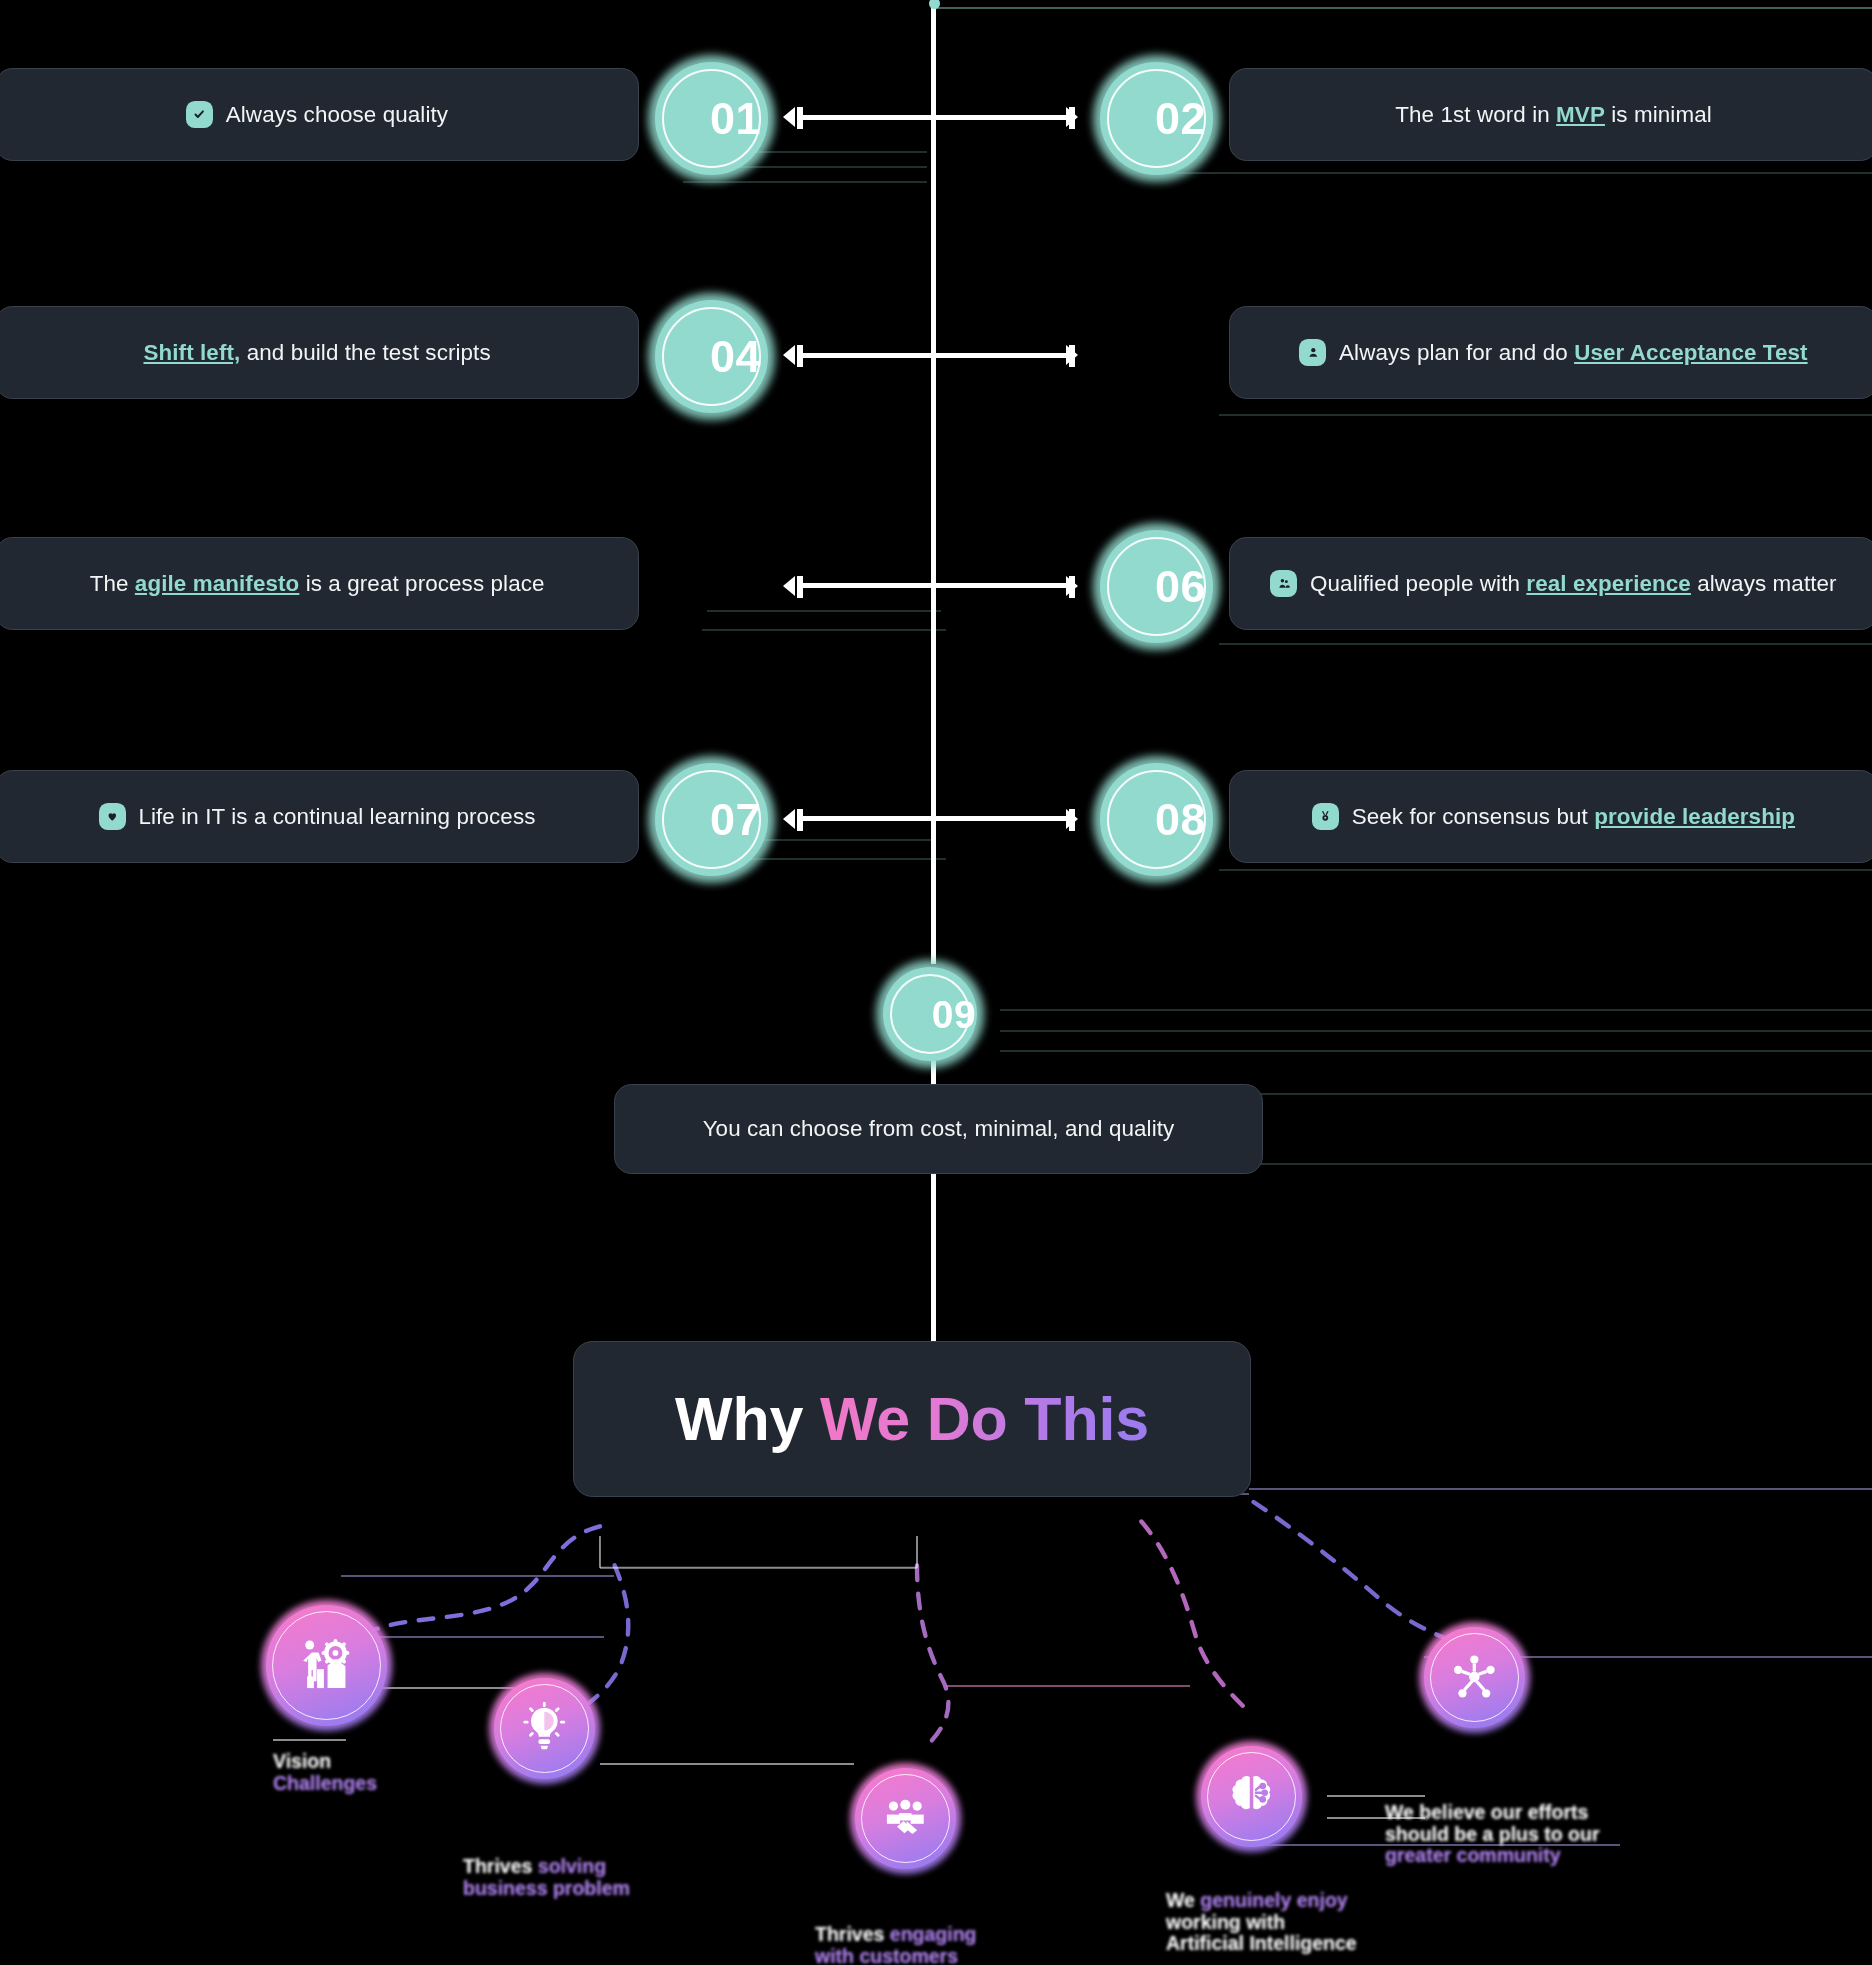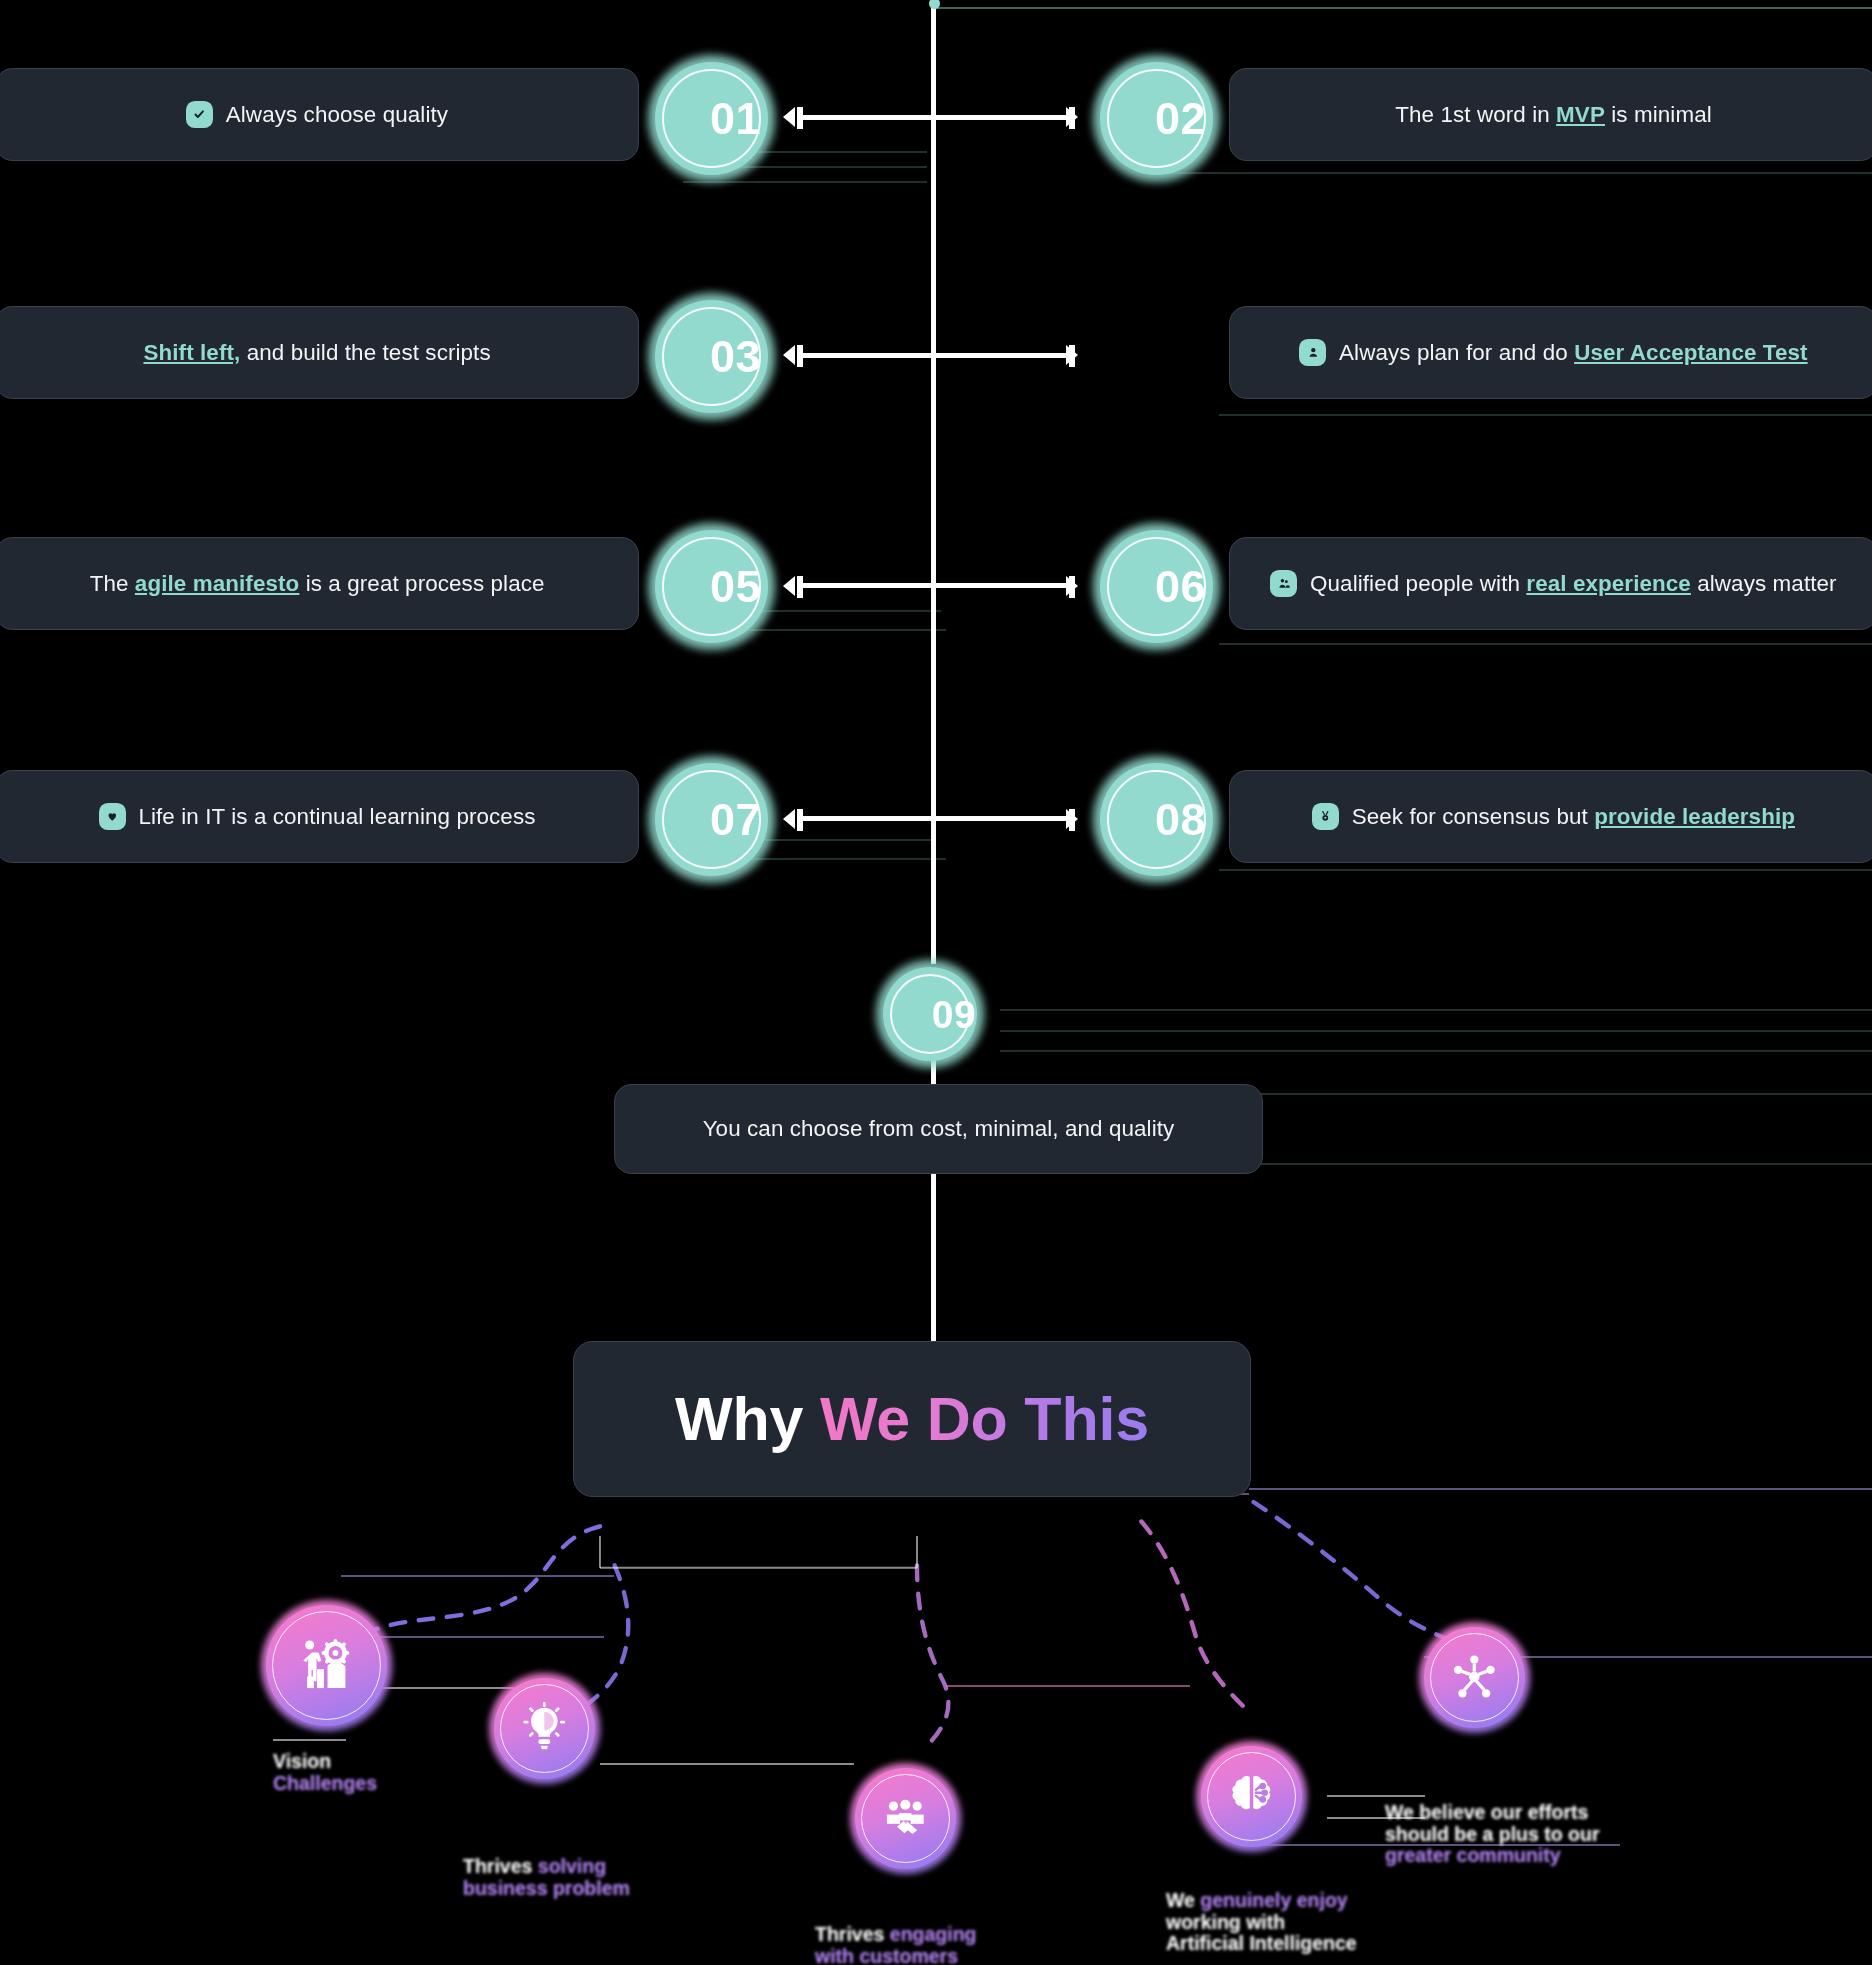--- a/index.html
+++ b/index.html
@@ -232,21 +232,21 @@
         <span class="hl">Shift left,</span><span> and build the test scripts</span>
       </span>
     </div>
   </div>
   <div class="arm" style="left:800px;top:353px;width:137px;"></div>
   <div class="arm-cap" style="left:797px;top:345px;"></div>
   <div class="arrow-l" style="left:783px;top:345px;"></div>
   <div class="node" style="left:648px;top:293px;">
     <div class="glow"></div>
       <div class="disc">
-        <span class="num">03</span>
+        <span class="num">04</span>
       </div>
       <div class="ring"></div>
   </div>
 
   <div class="arm" style="left:936px;top:353px;width:137px;"></div>
   <div class="arm-cap" style="left:1069px;top:345px;"></div>
   <div class="arrow-r" style="left:1066px;top:345px;"></div>
   <div class="card right" style="left:1229px;top:306px;width:649px;height:93px;">
     <div class="inner">
       <span class="badge">
@@ -265,27 +265,20 @@
   <div class="card left" style="left:-4.9px;top:537px;width:644px;height:93px;">
     <div class="inner">
       <span class="card-text">
         <span>The </span><span class="hl">agile manifesto</span><span> is a great process place</span>
       </span>
     </div>
   </div>
   <div class="arm" style="left:800px;top:583px;width:137px;"></div>
   <div class="arm-cap" style="left:797px;top:576px;"></div>
   <div class="arrow-l" style="left:783px;top:576px;"></div>
-  <div class="node" style="left:648px;top:523px;">
-    <div class="glow"></div>
-      <div class="disc">
-        <span class="num">05</span>
-      </div>
-      <div class="ring"></div>
-  </div>
 
   <div class="arm" style="left:936px;top:583px;width:137px;"></div>
   <div class="arm-cap" style="left:1069px;top:576px;"></div>
   <div class="arrow-r" style="left:1066px;top:576px;"></div>
   <div class="node" style="left:1093px;top:523px;">
     <div class="glow"></div>
       <div class="disc">
         <span class="num">06</span>
       </div>
       <div class="ring"></div>

